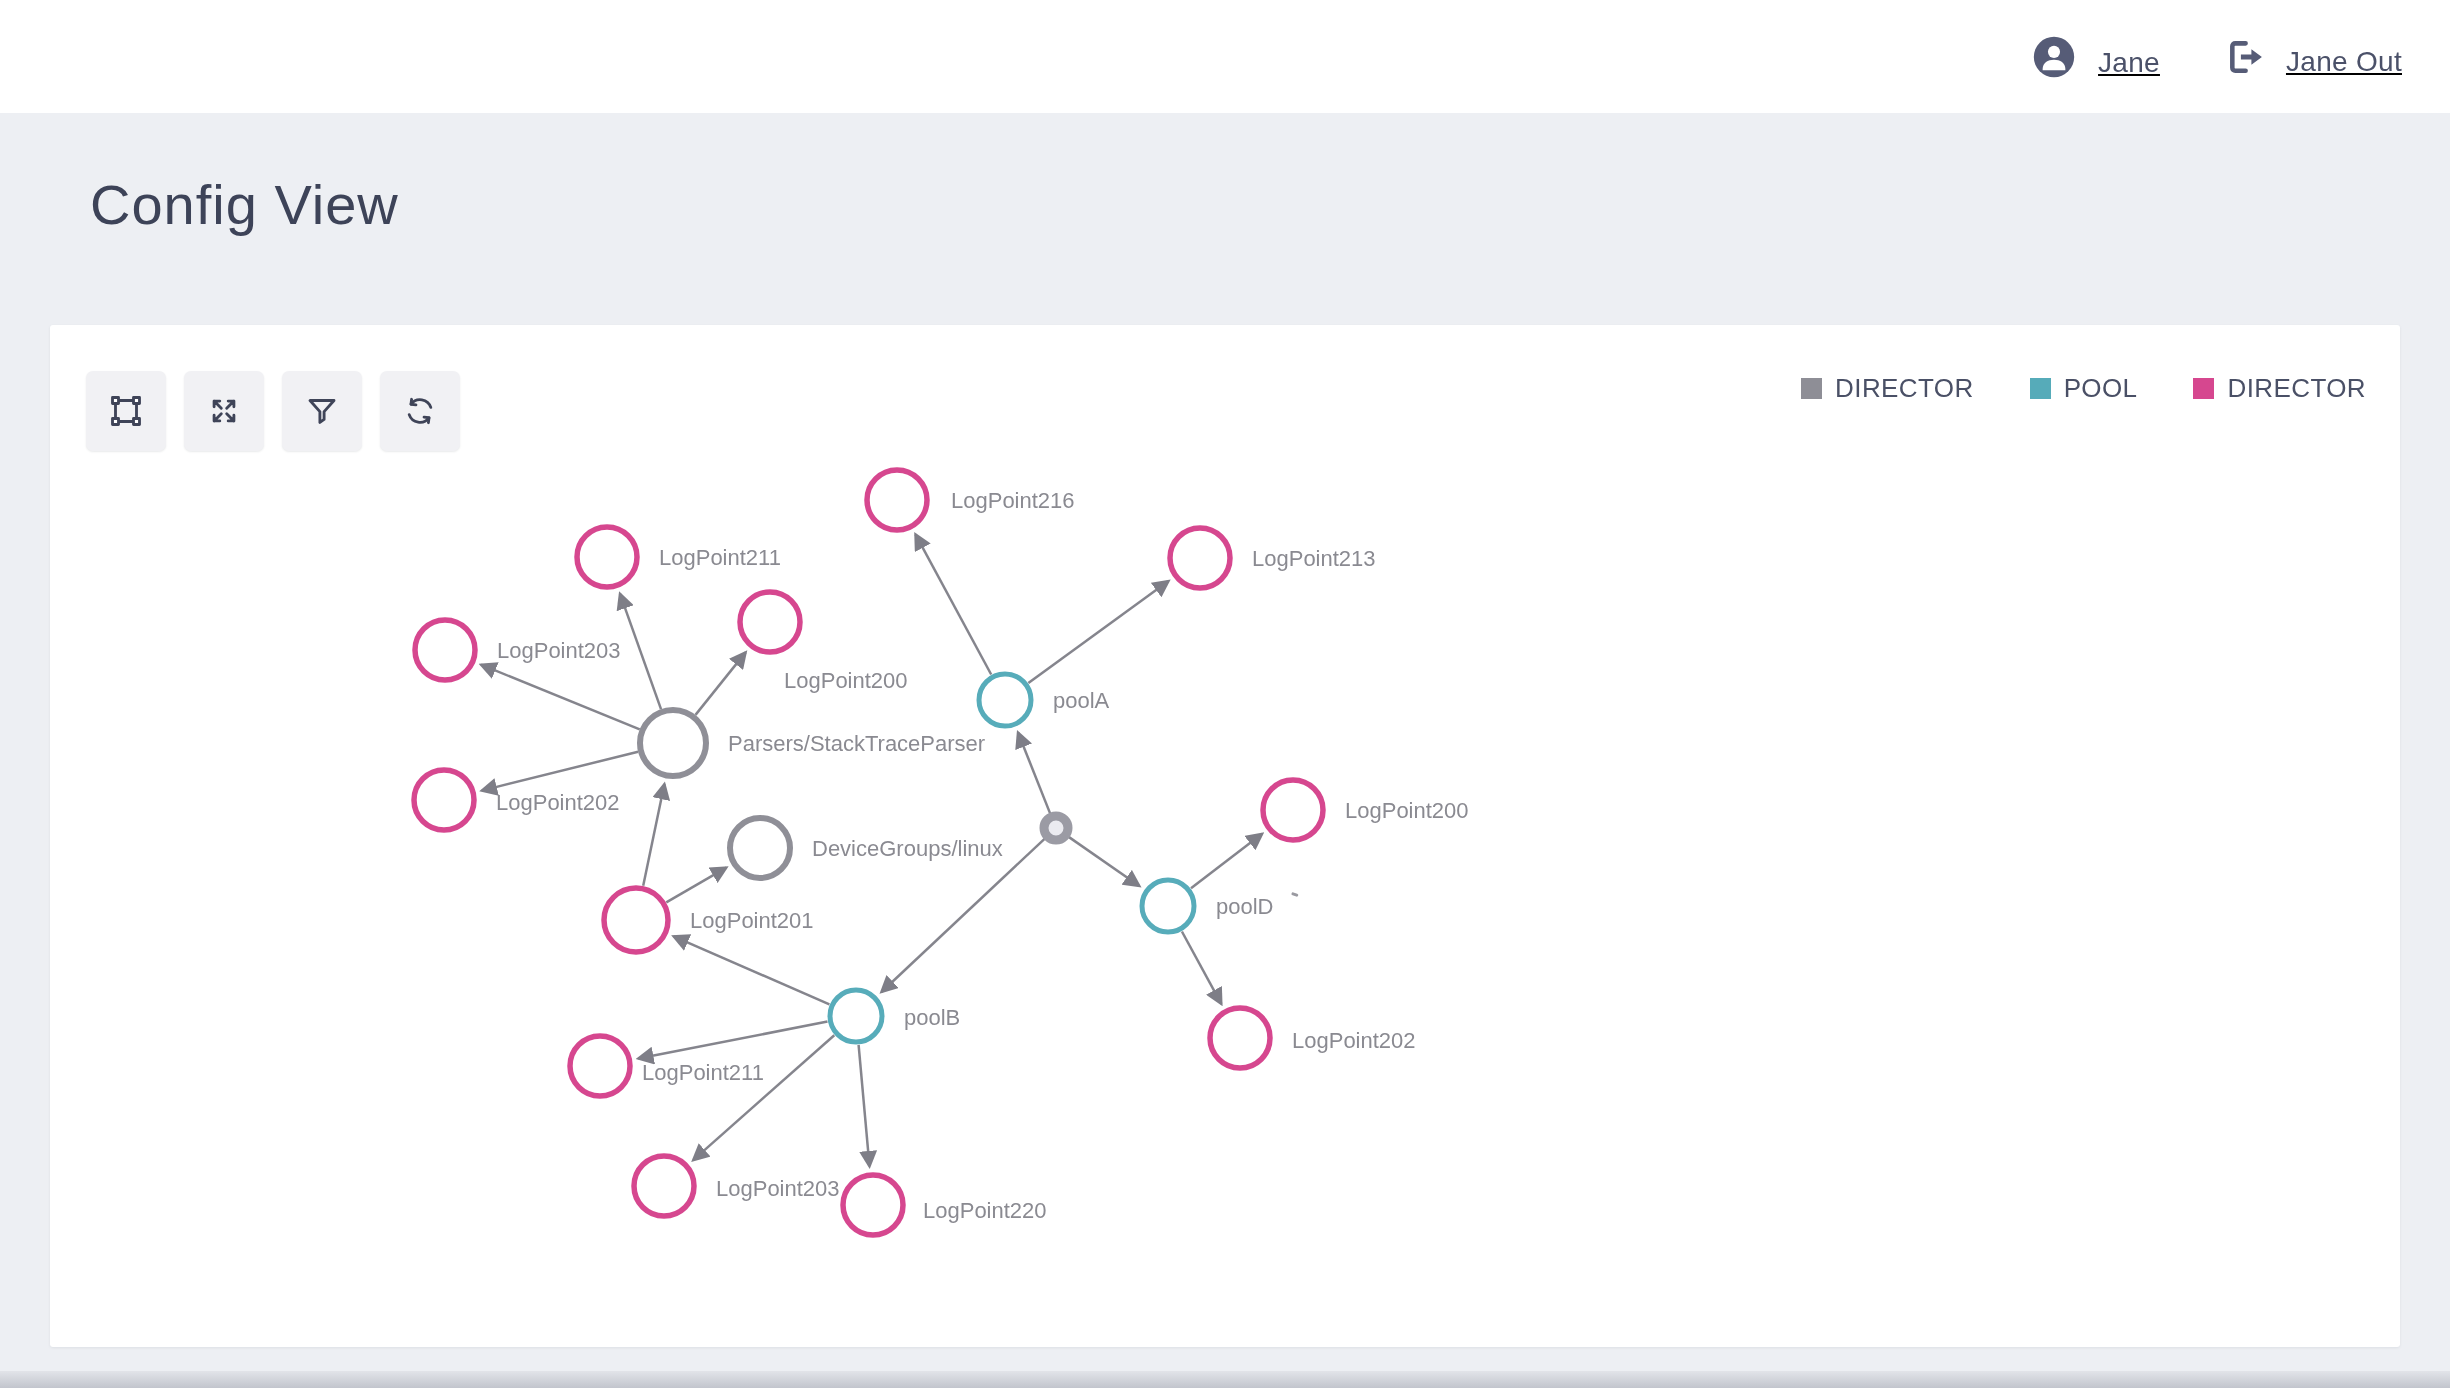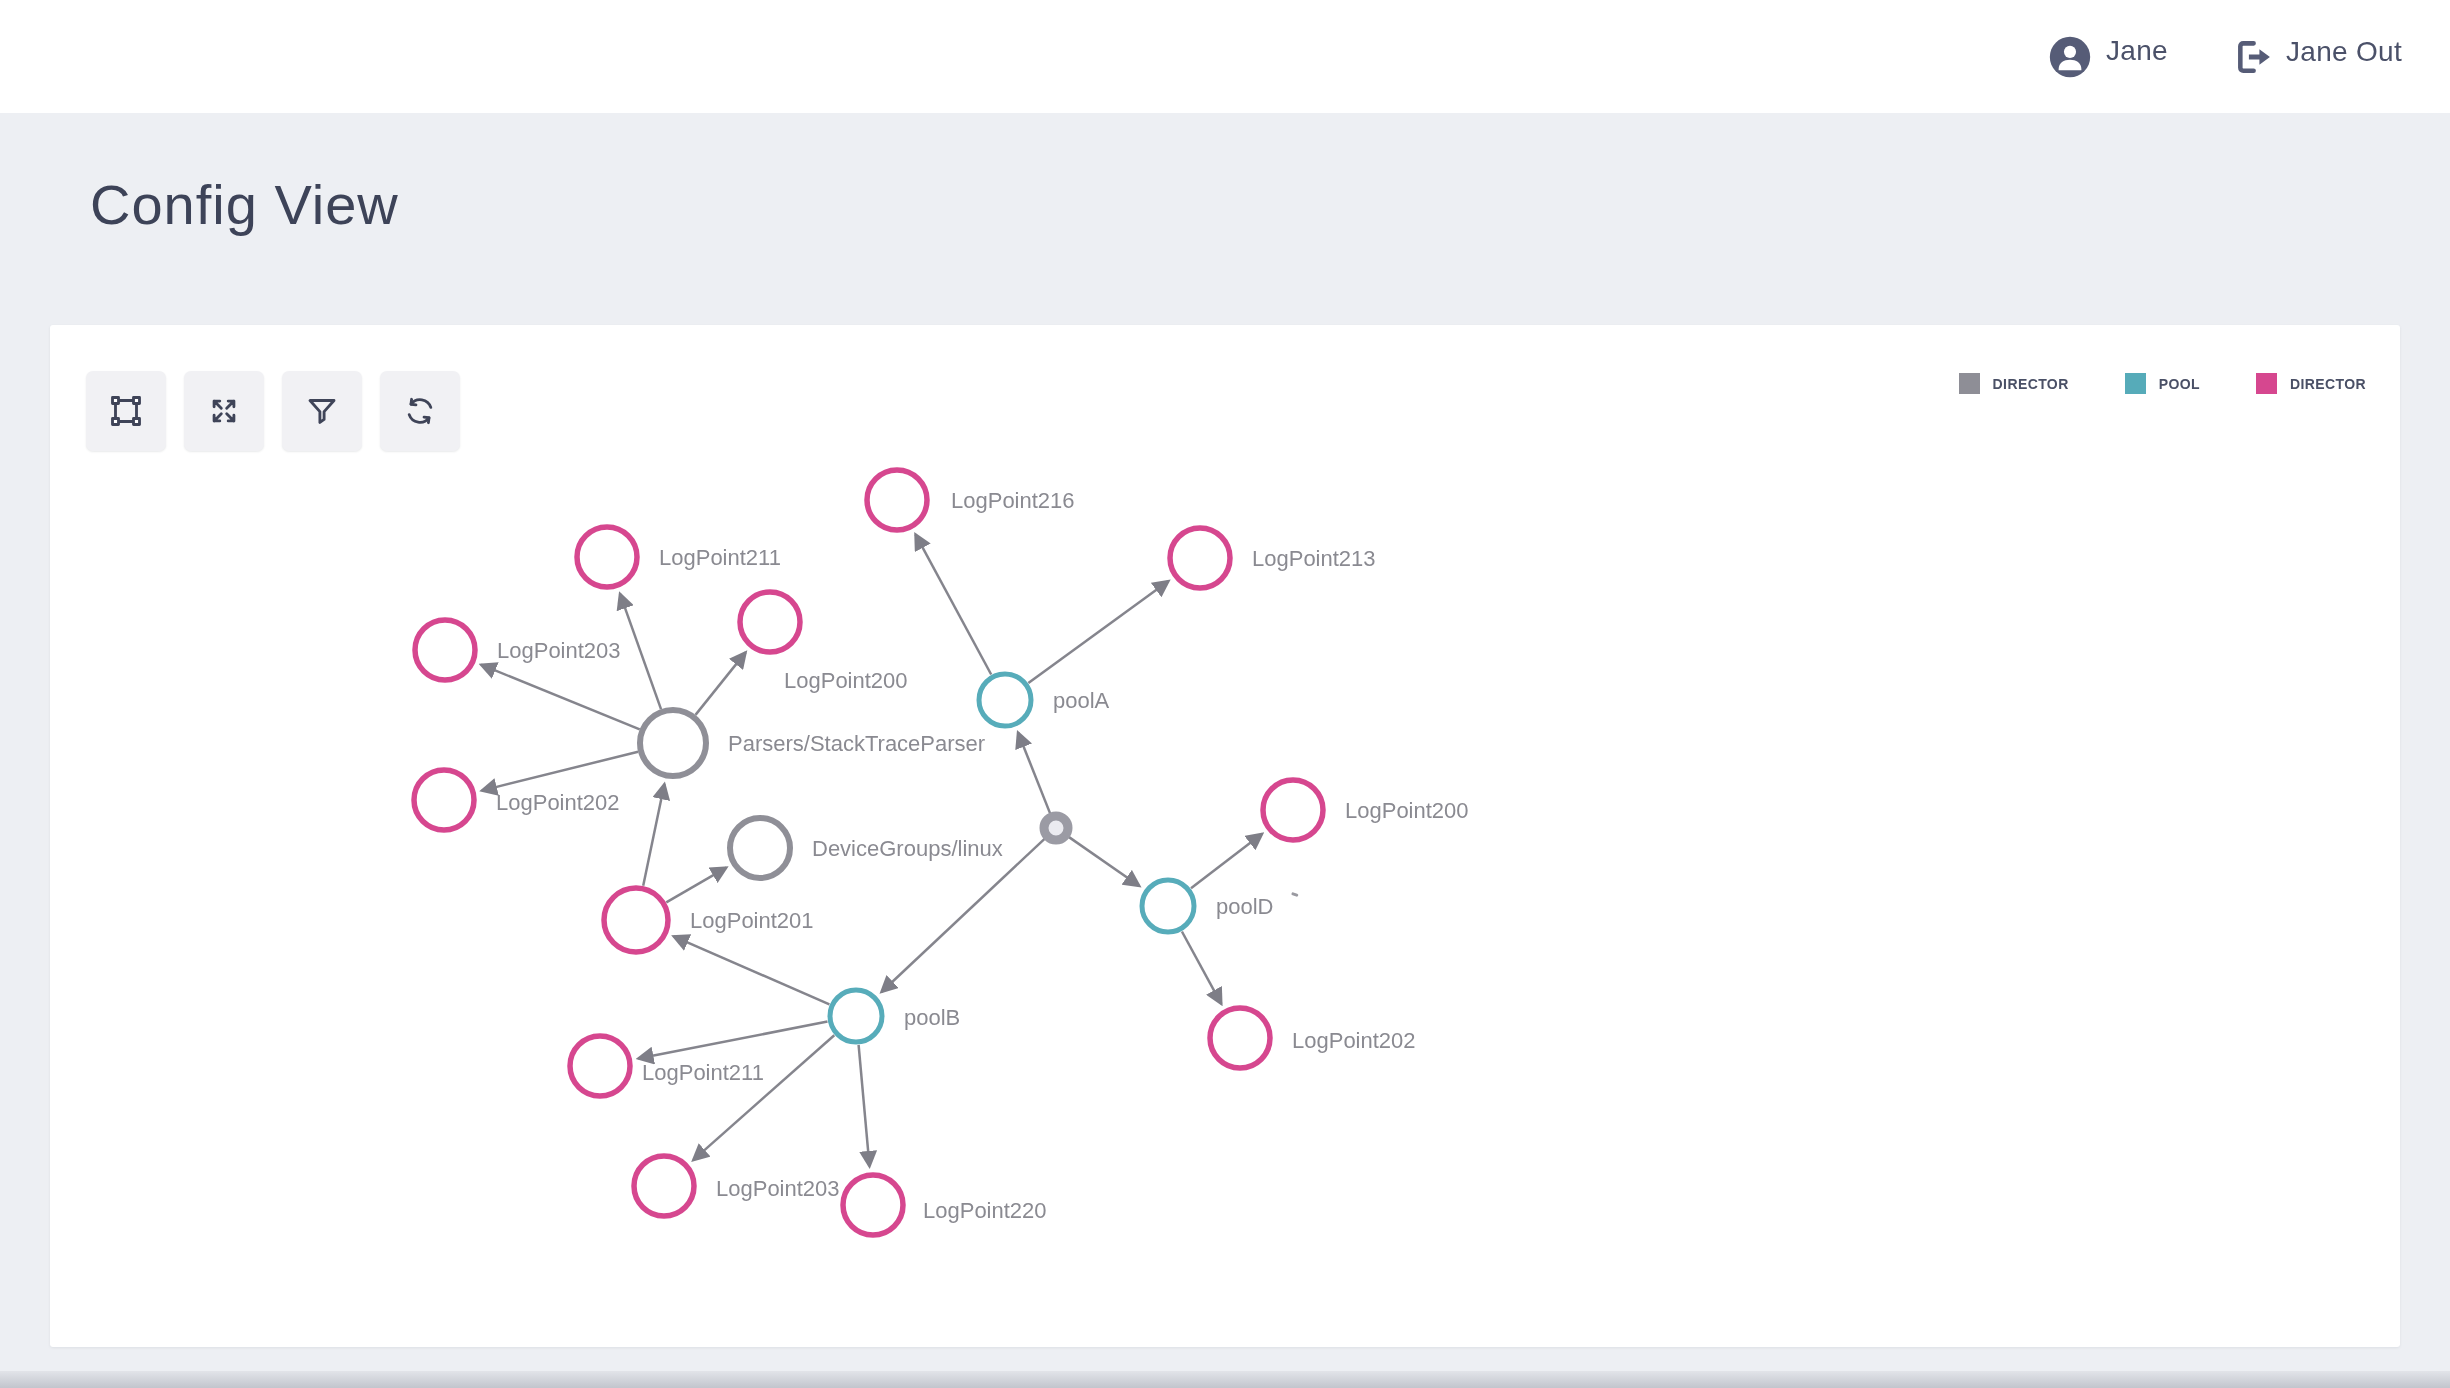--- a/index.html
+++ b/index.html
@@ -10,21 +10,21 @@
     position:relative;
     overflow:hidden;
   }
   
   .topbar {
     position:absolute; left:0; top:0; width:2450px; height:113px;
     background:#ffffff;
     display:flex; align-items:center; justify-content:flex-end;
     padding-right:48px;
   }
-  .topbar .hgroup { display:flex; align-items:flex-start; gap:14px; margin-left:62px; cursor:pointer; }
+  .topbar .hgroup { display:flex; align-items:flex-end; gap:22px; margin-left:62px; cursor:pointer;text-decoration:underline; }
   .topbar .hlabel { font-size:28px; color:#4b5169; letter-spacing:.3px; }
   
   .page-title {
     position:absolute; left:70px; top:172px;
     font-size:56px; font-weight:300; color:#3d4358; letter-spacing:1px;margin-left:20px;
   }
   
   .panel {
     position:absolute; left:50px; top:325px; width:2350px; height:1022px;
     background:#ffffff; border-radius:3px;
@@ -40,21 +40,21 @@
   }
   .tool-btn svg { width:36px; height:36px; stroke:#3f4458; fill:none;
     stroke-width:1.9; stroke-linecap:round; stroke-linejoin:round; }
   
   .legend {
     position:absolute; right:34px; top:48px;
     display:flex; align-items:center; gap:56px;
   }
   .legend-item { display:flex; align-items:center; gap:13px; }
   .legend-swatch { width:21px; height:21px; }
-  .legend-label { font-size:14px; font-weight:700; color:#4a5066; letter-spacing:.4px; }
+  .legend-label { font-size:26px; font-weight:400; color:#4a5066; letter-spacing:.4px; }
   
   text.node-label { font-family:"Liberation Sans", sans-serif; font-size:22px; fill:#8a8a91; }
   
   .footer-strip {
     position:absolute; left:0; bottom:0; width:2450px; height:17px;
     background:linear-gradient(#e2e4e9,#c2c5cd);
   }
 </style>
 </head>
 <body>

